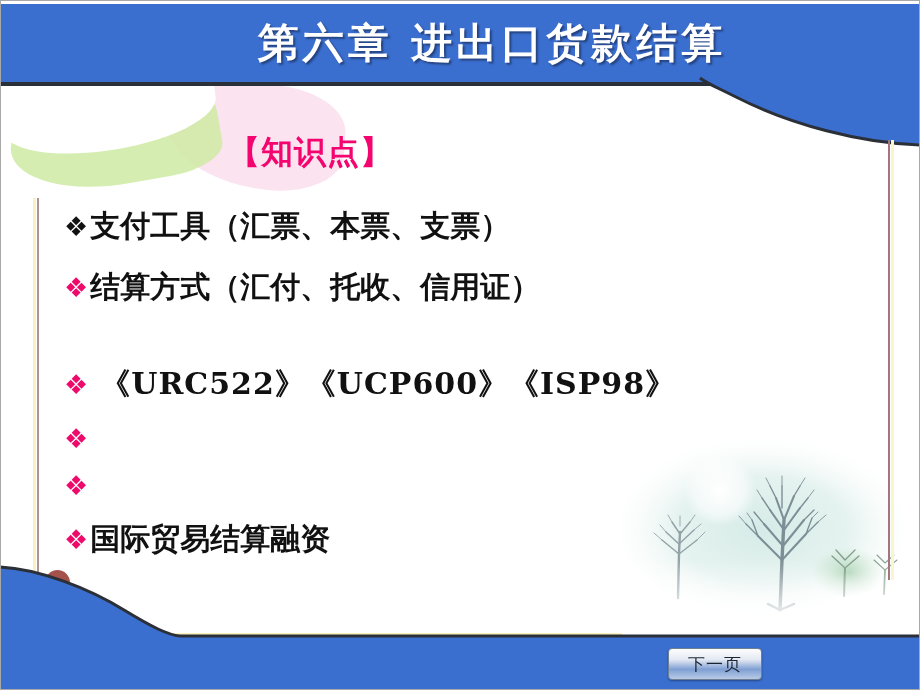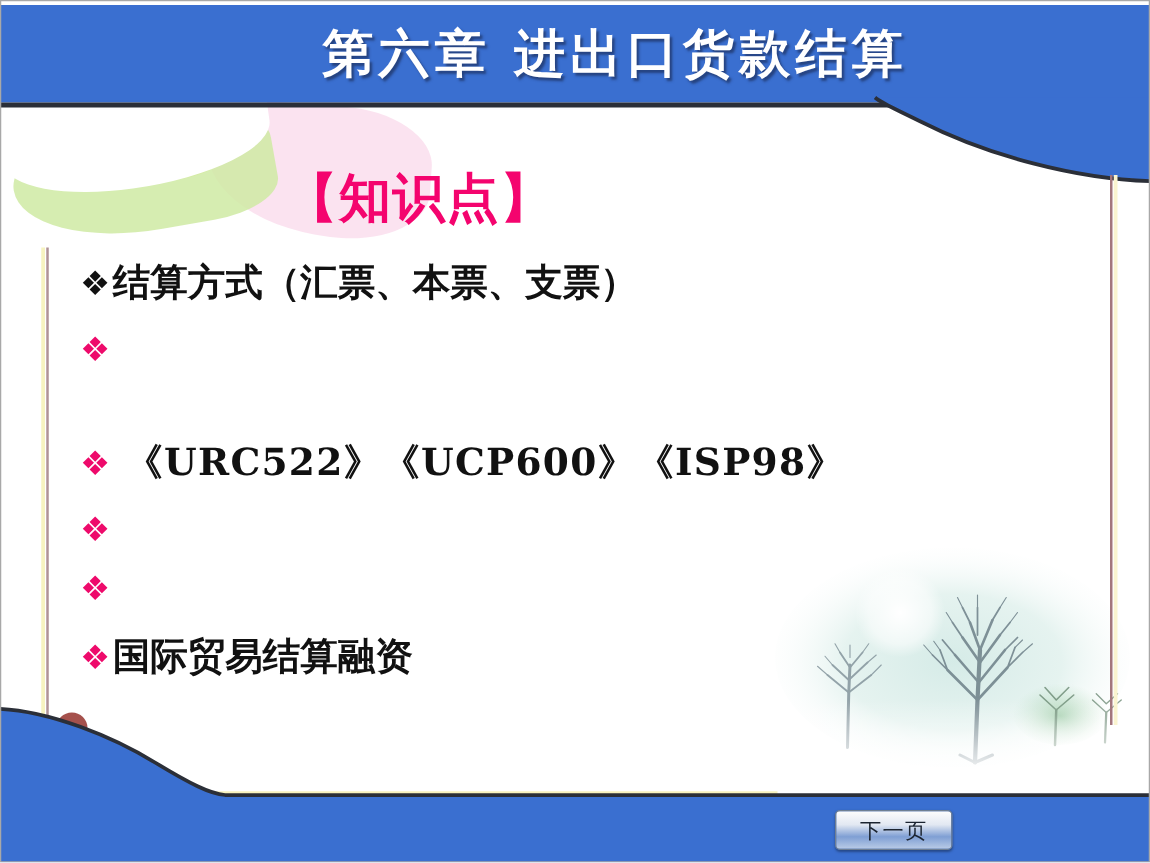--- a/index.html
+++ b/index.html
@@ -157,21 +157,21 @@
     width: 25px; height: 25px;
     border-radius: 50%;
     background: #a5514c;
     z-index: 25;
   }
 
   
   .kp-heading {
     position: absolute;
     left: 228px; top: 131px;
-    font-size: 42px;
+    font-size: 32px;
     font-weight: bold;
     color: #f4046e;
     letter-spacing: 1px;
     z-index: 30;
     font-family: "DejaVu Sans", "Liberation Sans", sans-serif;
   }
 
   
   .bullet-list {
     position: absolute;
@@ -338,25 +338,26 @@
       </g>
 
       <rect x="0" y="132" width="300" height="58" fill="url(#fog)"></rect>
     </svg>
   </div>
 
   <div class="bullet-list">
 
     <div class="bullet-row">
       <span class="bullet-mark" style="color: rgb(17, 17, 17);">❖</span>
-      <span class="bullet-label">结算方式（汇票、本票、支票）</span>
-    </div>
-
-    <div class="bullet-row">
-      <span class="bullet-mark" style="color: rgb(238, 10, 107);">❖</span>
+      <span class="bullet-label">支付工具（汇票、本票、支票）</span>
+    </div>
+
+    <div class="bullet-row">
+      <span class="bullet-mark" style="color: rgb(238, 10, 107);">❖</span>
+      <span class="bullet-label">结算方式（汇付、托收、信用证）</span>
     </div>
 
     <div class="bullet-row serif">
       <span class="bullet-mark" style="color: rgb(238, 10, 107);">❖</span>
       <span class="bullet-label">《URC522》《UCP600》《ISP98》</span>
     </div>
 
     <div class="bullet-row">
       <span class="bullet-mark" style="color: rgb(238, 10, 107);">❖</span>
     </div>

